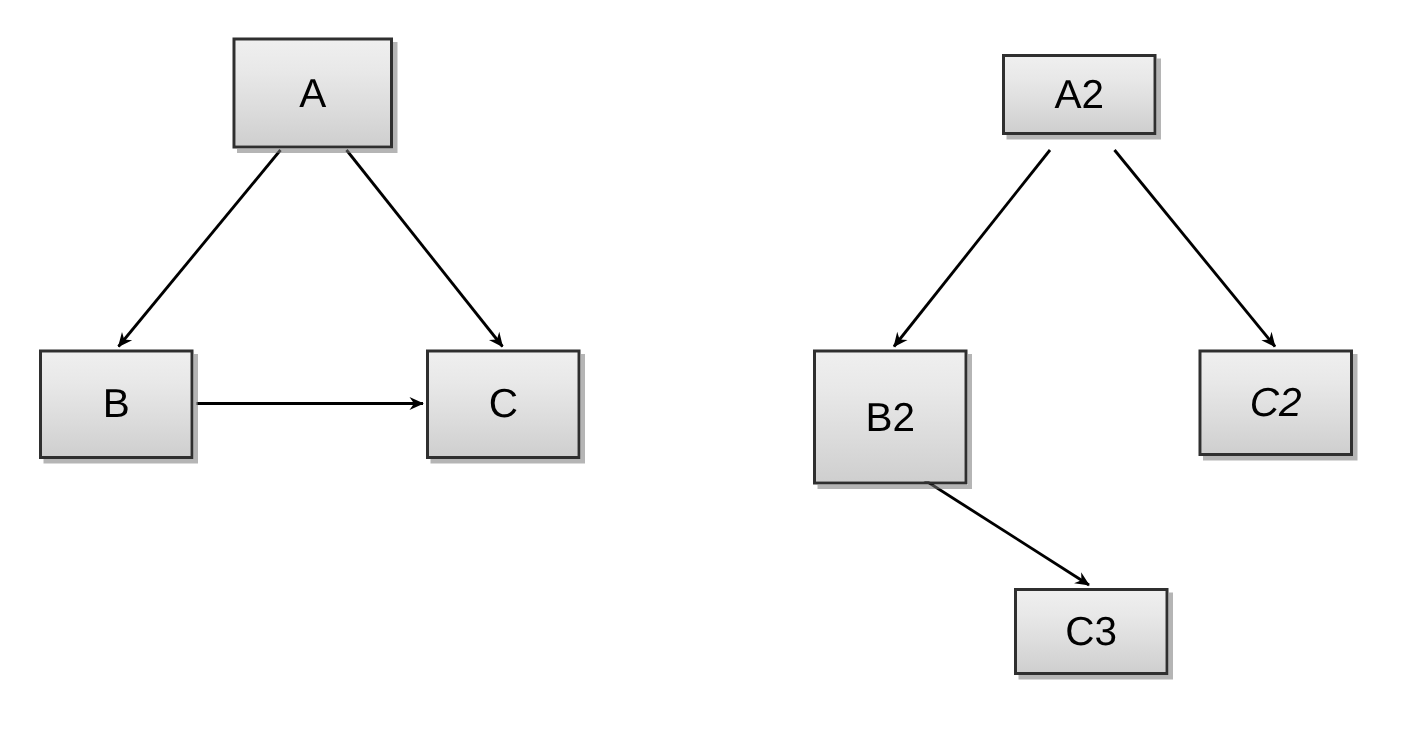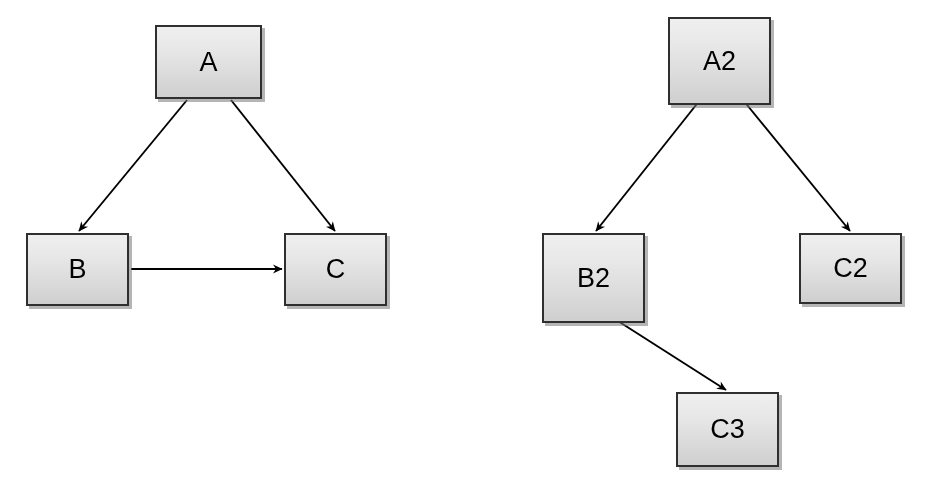--- a/index.html
+++ b/index.html
@@ -73,27 +73,27 @@
   <div id="nodes-layer">
       <div class="node" style="left: 155px; top: 25px; width: 107px; height: 74px;">
         <span class="node-label">A</span>
       </div>
       <div class="node" style="left: 26px; top: 233px; width: 103px; height: 73px;">
         <span class="node-label">B</span>
       </div>
       <div class="node" style="left: 284px; top: 233px; width: 103px; height: 73px;">
         <span class="node-label">C</span>
       </div>
-      <div class="node" style="left: 668px; top: 17px; width: 103px; height: 88px;">
+      <div class="node" style="left: 668px; top: 36px; width: 103px; height: 54px;">
         <span class="node-label">A2</span>
       </div>
       <div class="node" style="left: 542px; top: 233px; width: 103px; height: 90px;">
         <span class="node-label">B2</span>
       </div>
-      <div class="node" style="left: 799px; top: 233px; width: 103px; height: 71px;">
+      <div class="node" style="left: 799px; top: 233px; width: 103px; height: 71px; font-style: italic;">
         <span class="node-label">C2</span>
       </div>
-      <div class="node" style="left: 676px; top: 392px; width: 103px; height: 75px;">
+      <div class="node" style="left: 676px; top: 392px; width: 103px; height: 58px;">
         <span class="node-label">C3</span>
       </div>
     </div>
 
 </div>
 
 </body></html>

